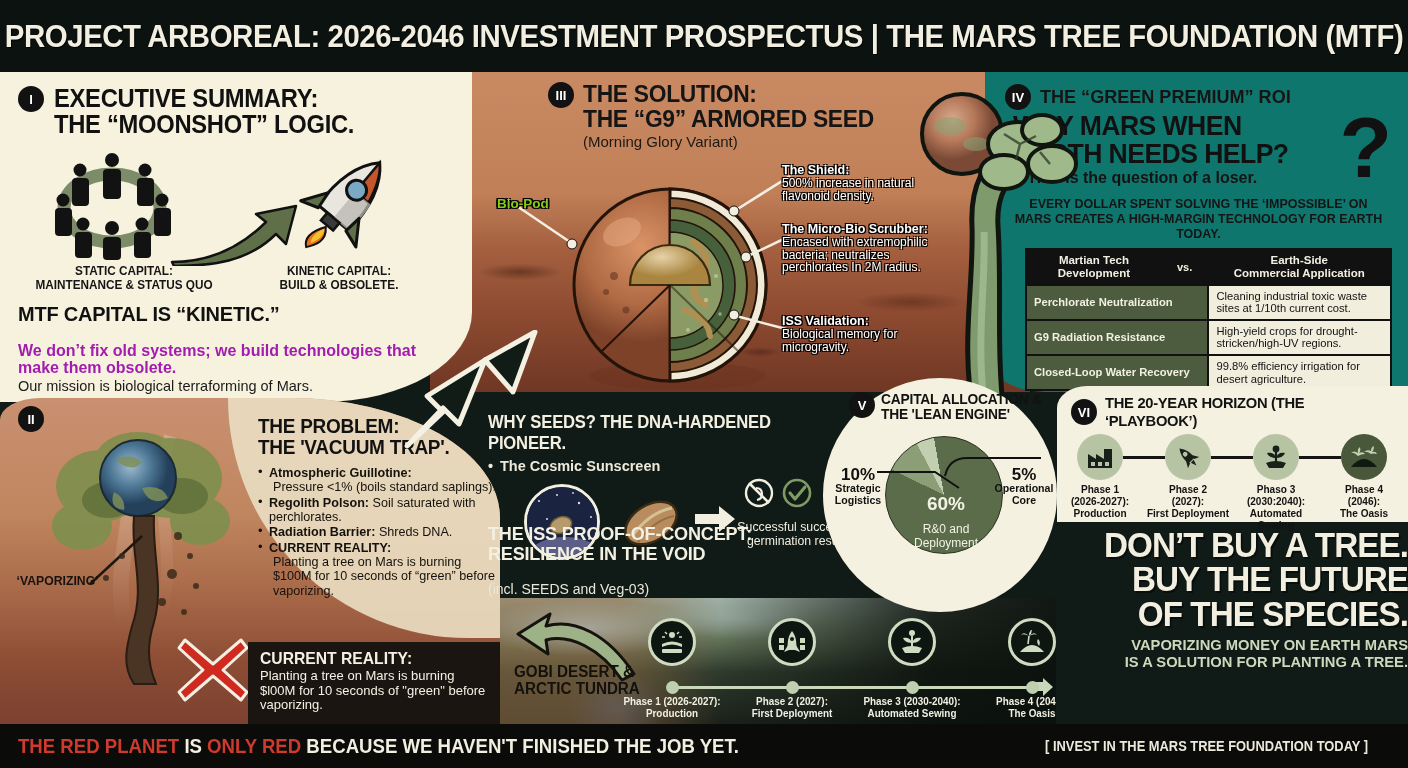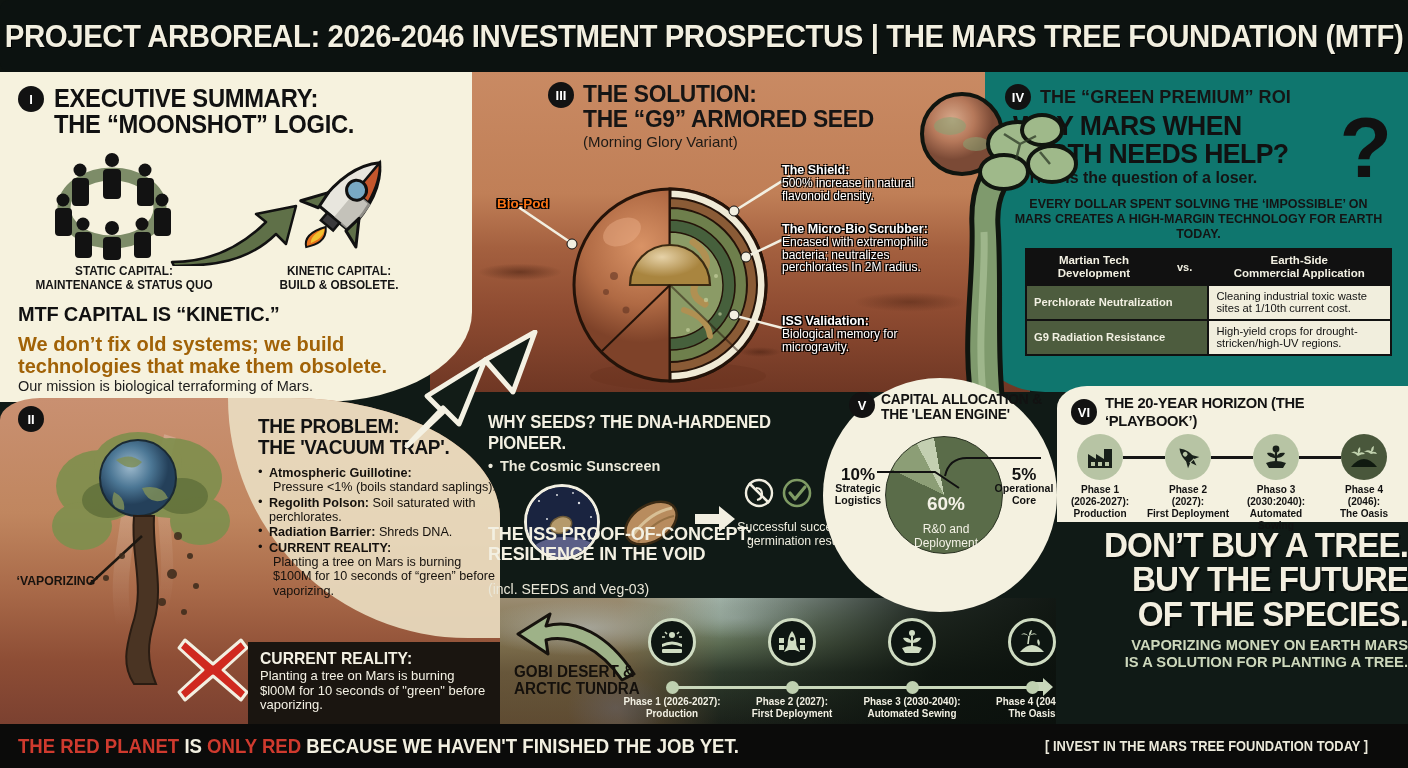--- a/index.html
+++ b/index.html
@@ -75,21 +75,21 @@
   .exec-pics{position:relative;height:118px;margin-top:6px;}
   .circle-people{position:absolute;left:50px;top:4px;width:125px;height:112px;}
   .rocket{position:absolute;left:285px;top:0px;width:120px;height:120px;}
   .arrow-green{position:absolute;left:170px;top:60px;width:130px;height:62px;}
   .exec-caps{display:flex;padding:0 14px;margin-top:2px;}
   .cap{font-size:12.5px;font-weight:bold;text-align:center;color:#151515;line-height:1.12;transform:scaleX(0.94);}
   .cap.a{width:220px;}
   .cap.b{width:210px;}
   .exec-body{padding:10px 16px 0 18px;}
   .exec-body h3{font-size:21px;font-weight:bold;color:#111;letter-spacing:-0.2px;transform:scaleX(0.95);transform-origin:left;}
-  .exec-body p.b{font-size:20px;font-weight:bold;color:#a16207;line-height:1.12;margin-top:7px;}
+  .exec-body p.b{font-size:16px;font-weight:bold;color:#a21caf;line-height:1.12;margin-top:16px;}
   .exec-body p.n{font-size:14.5px;color:#1b1b1b;line-height:1.15;margin-top:1px;}
 
   
   .panel-problem{
     position:absolute; left:0; top:398px; width:500px; height:330px;
     background: linear-gradient(180deg,#c58f6a 0%, #b9writ 1%, #b07a55 40%, #93533a 70%, #7d4330 100%);
     background: linear-gradient(180deg,#c99071 0%, #c0865f 35%, #a96a49 58%, #8d4d35 80%, #7a4030 100%);
     border-top-right-radius: 210px 120px;
     border-top-left-radius: 40px 22px;
     overflow:hidden; z-index:22;
@@ -120,21 +120,21 @@
 
   
   .big-arrow{position:absolute;left:385px;top:330px;width:165px;height:120px;z-index:25;}
 
   
   .sol-head{position:absolute;left:548px;top:82px;display:flex;gap:9px;z-index:30;}
   .sol-title{font-size:24px;font-weight:bold;color:#151515;line-height:1.03;letter-spacing:-0.3px;transform:scaleX(0.95);transform-origin:left top;}
   .sol-sub{font-size:15px;color:#1d1a16;margin-top:2px;}
   .seed-art{position:absolute;left:548px;top:180px;width:250px;height:215px;z-index:26;}
   .cal-biopod{position:absolute;left:497px;top:196px;z-index:31;}
-  .cal{font-size:13.5px;font-weight:bold;color:#f97316;text-shadow:-1.4px -1.4px 0 #000,1.4px -1.4px 0 #000,-1.4px 1.4px 0 #000,1.4px 1.4px 0 #000;}
+  .cal{font-size:13.5px;font-weight:bold;color:#84cc16;text-shadow:-1.4px -1.4px 0 #000,1.4px -1.4px 0 #000,-1.4px 1.4px 0 #000,1.4px 1.4px 0 #000;}
   .calblock{position:absolute;z-index:31;width:168px;}
   .calblock .t{font-size:12.5px;font-weight:bold;color:#fff;text-shadow:-1.3px -1.3px 0 #000,1.3px -1.3px 0 #000,-1.3px 1.3px 0 #000,1.3px 1.3px 0 #000;}
   .calblock .d{font-size:12px;color:#fff;line-height:1.06;text-shadow:-1.2px -1.2px 0 #000,1.2px -1.2px 0 #000,-1.2px 1.2px 0 #000,1.2px 1.2px 0 #000;}
   .cb1{left:782px;top:163px;}
   .cb2{left:782px;top:222px;}
   .cb3{left:782px;top:314px;}
   .leaders{position:absolute;left:490px;top:150px;width:330px;height:230px;z-index:30;pointer-events:none;}
 
   
   .mtree{position:absolute;left:900px;top:86px;width:180px;height:330px;z-index:24;}
@@ -544,20 +544,24 @@
         </thead>
         <tbody>
           <tr>
             <td class="k" colspan="2">Perchlorate Neutralization</td>
             <td class="v">Cleaning industrial toxic waste sites at 1/10th current cost.</td>
           </tr>
           <tr>
             <td class="k" colspan="2">G9 Radiation Resistance</td>
             <td class="v">High-yield crops for drought-stricken/high-UV regions.</td>
           </tr>
+          <tr>
+            <td class="k" colspan="2">Closed-Loop Water Recovery</td>
+            <td class="v">99.8% efficiency irrigation for desert agriculture.</td>
+          </tr>
         </tbody>
       </table>
     </div>
   </div>
 
   <div class="why-seeds">
     <h3>WHY SEEDS? THE DNA-HARDENED PIONEER.</h3>
     <div class="why-bullet">The Cosmic Sunscreen</div>
     <div class="seedflow">
       <div class="sf-circ">

